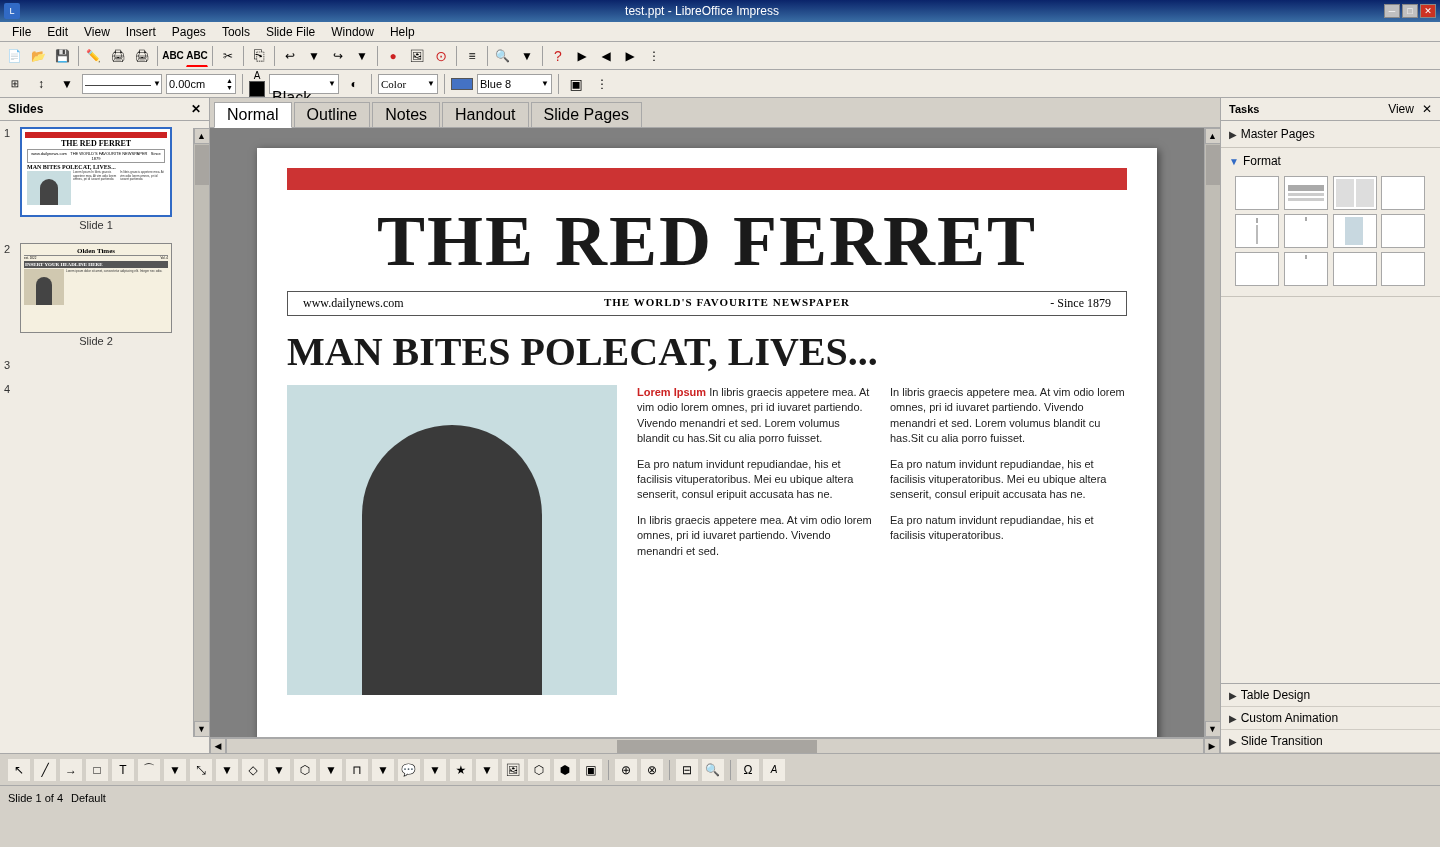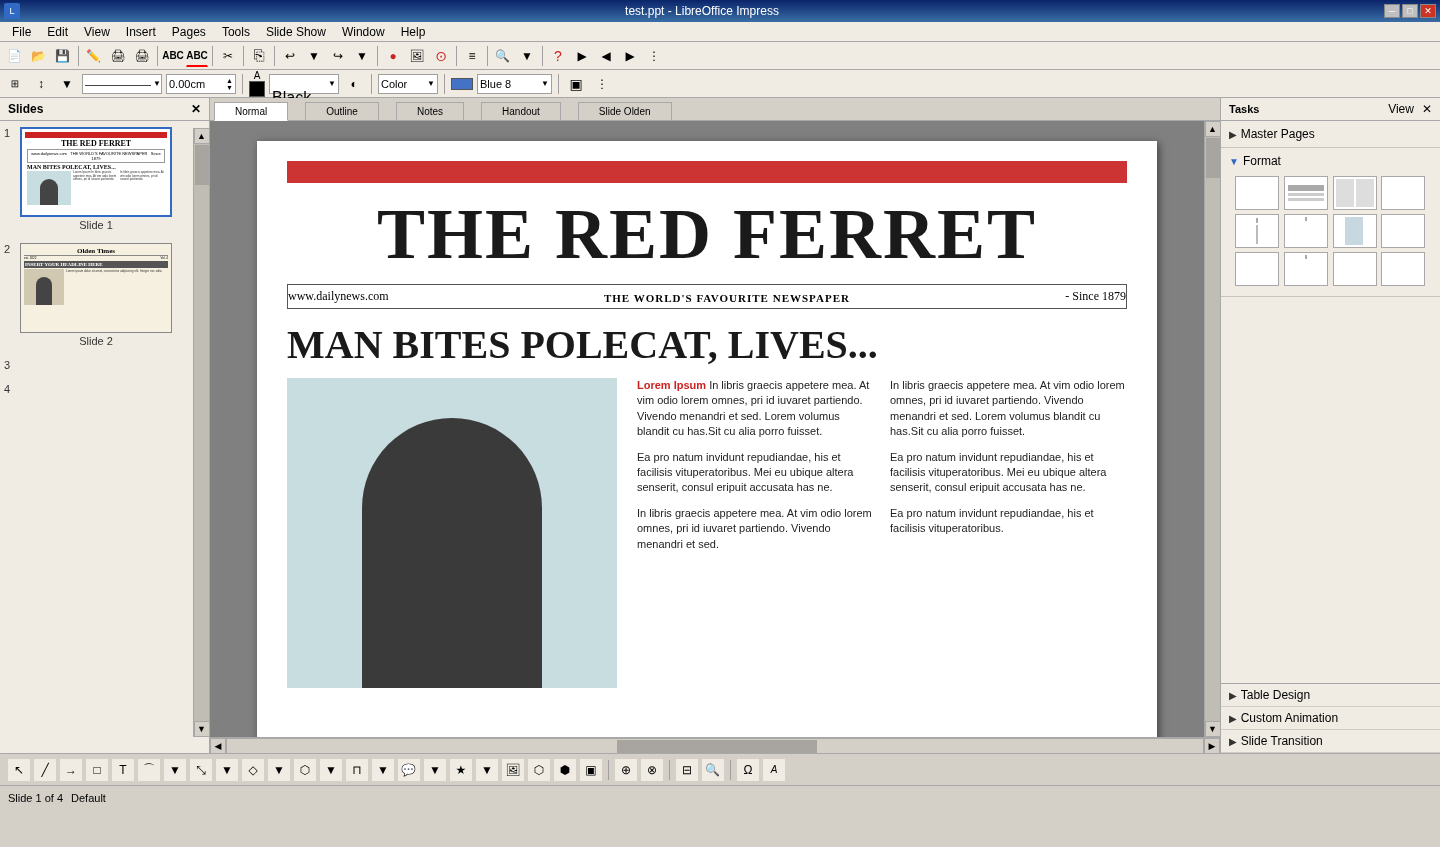--- a/index.html
+++ b/index.html
@@ -138,27 +138,27 @@
       overflow: hidden;
     }
     #view-tabs {
       display: flex;
       background: #d4d0c8;
       border-bottom: 1px solid #a8a8a8;
       padding-top: 4px;
       padding-left: 4px;
     }
     .view-tab {
-      padding: 3px 20px;
+      padding: 3px 12px;
       border: 1px solid #a8a8a8;
       border-bottom: none;
       background: #d4d0c8;
       cursor: pointer;
-      font-size: 10px;
-      margin-right: 17px;
+      font-size: 16px;
+      margin-right: 2px;
     }
     .view-tab.active {
       background: white;
       border-bottom: 1px solid white;
       margin-bottom: -1px;
     }
 
     #canvas-scroll {
       flex: 1;
       overflow: auto;
@@ -190,24 +190,24 @@
       font-size: 72px;
       font-weight: bold;
       text-align: center;
       color: #1a1a1a;
       margin-top: 10px;
       letter-spacing: 2px;
     }
     .slide-info-bar {
       display: flex;
       justify-content: space-between;
-      align-items: flex-end;
+      align-items: flex-start;
       border: 1px solid #555;
       margin: 8px 30px;
-      padding: 4px 0;
+      padding: 4px 15px;
       font-size: 12px;
       font-family: 'Times New Roman', serif;
     }
     .slide-info-center { font-weight: bold; font-size: 11px; letter-spacing: 1px; }
     .slide-headline {
       font-family: 'Times New Roman', Times, serif;
       font-size: 40px;
       font-weight: bold;
       color: #1a1a1a;
       margin: 12px 30px 10px 30px;
@@ -433,21 +433,21 @@
   </div>
 </div>
 
 <div id="menubar">
   <div class="menu-item">File</div>
   <div class="menu-item">Edit</div>
   <div class="menu-item">View</div>
   <div class="menu-item">Insert</div>
   <div class="menu-item">Pages</div>
   <div class="menu-item">Tools</div>
-  <div class="menu-item">Slide Show</div>
+  <div class="menu-item">Slide File</div>
   <div class="menu-item">Window</div>
   <div class="menu-item">Help</div>
 </div>
 
 <div id="toolbar1">
   <div class="tb-btn">📄</div>
   <div class="tb-btn">📂</div>
   <div class="tb-btn">💾</div>
   <div class="tb-sep"></div>
   <div class="tb-btn">✏️</div>
@@ -510,21 +510,21 @@
   <div class="tb-dropdown" style="width:70px;">
     <span style="flex:1;font-size:16px;margin-top:28px;">Black</span>
     <span class="tb-dropdown-arrow">▼</span>
   </div>
 
   <div class="tb-btn">◐</div>
 
   <div class="tb-sep"></div>
 
   <div class="tb-dropdown" style="width:60px;">
-    <span style="flex:1;font-size:11px;">Color</span>
+    <span style="flex:1;font-size:11px;font-family:Liberation Serif, serif;">Color</span>
     <span class="tb-dropdown-arrow">▼</span>
   </div>
 
   <div class="tb-sep"></div>
 
   <div style="display:flex;flex-direction:column;align-items:center;cursor:pointer;">
     <div style="width:22px;height:12px;border:1px solid #555;background:#4472c4;"></div>
   </div>
 
   <div class="tb-dropdown" style="width:75px;">
@@ -612,21 +612,21 @@
 
     </div>
   </div>
 
   <div id="canvas-area">
     <div id="view-tabs">
       <div class="view-tab active">Normal</div>
       <div class="view-tab">Outline</div>
       <div class="view-tab">Notes</div>
       <div class="view-tab">Handout</div>
-      <div class="view-tab">Slide Olden</div>
+      <div class="view-tab">Slide Pages</div>
     </div>
 
     <div style="display:flex;flex:1;overflow:hidden;">
       <div id="canvas-scroll">
 
         <div id="slide-canvas">
 
           <div class="slide-red-bar"></div>
 
           <div class="slide-main-title">THE RED FERRET</div>

